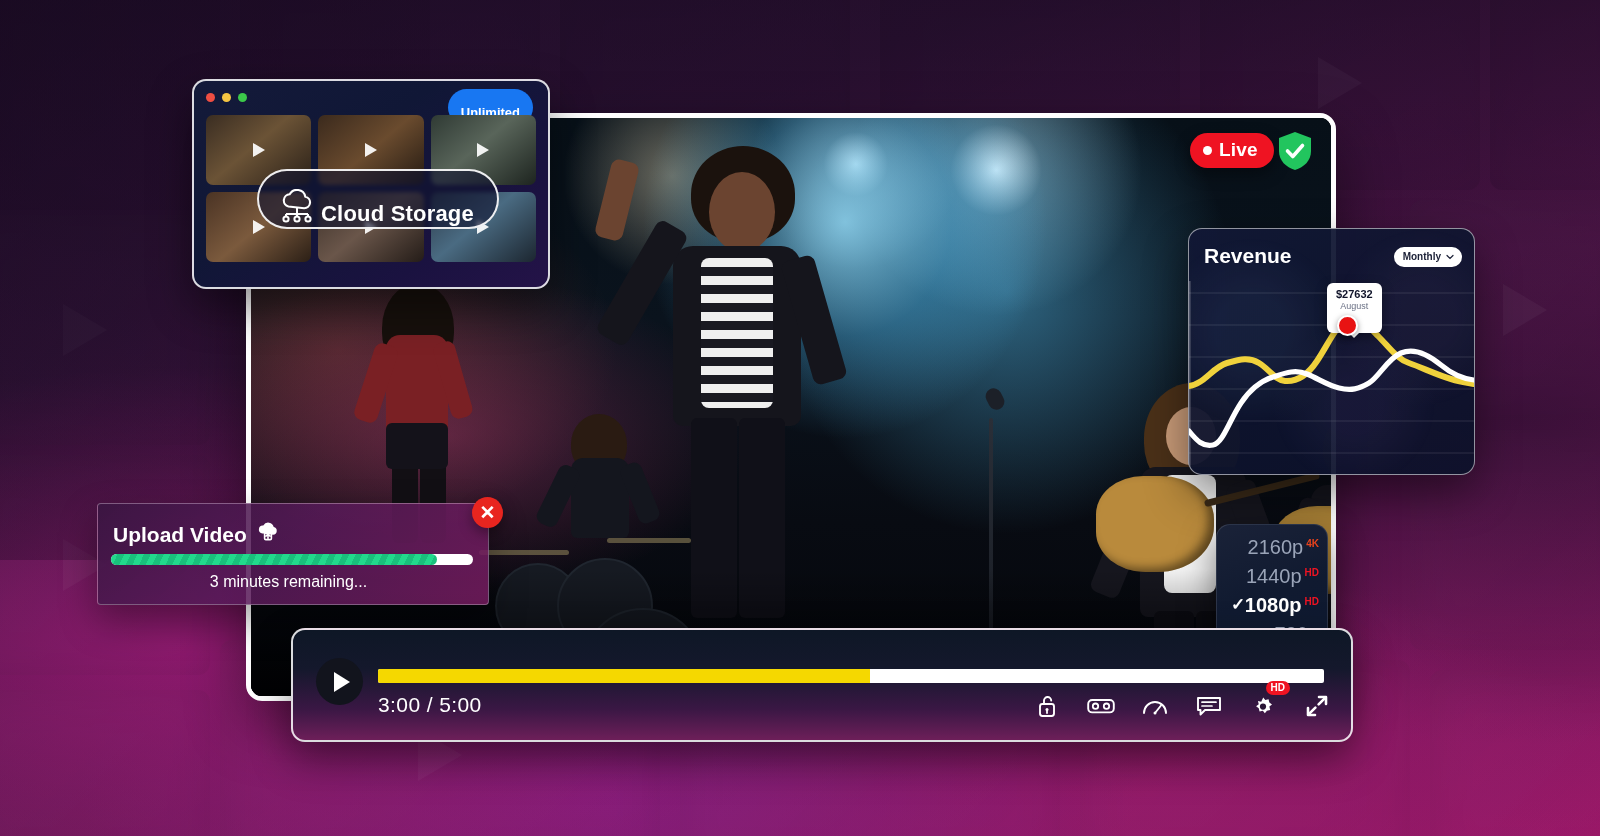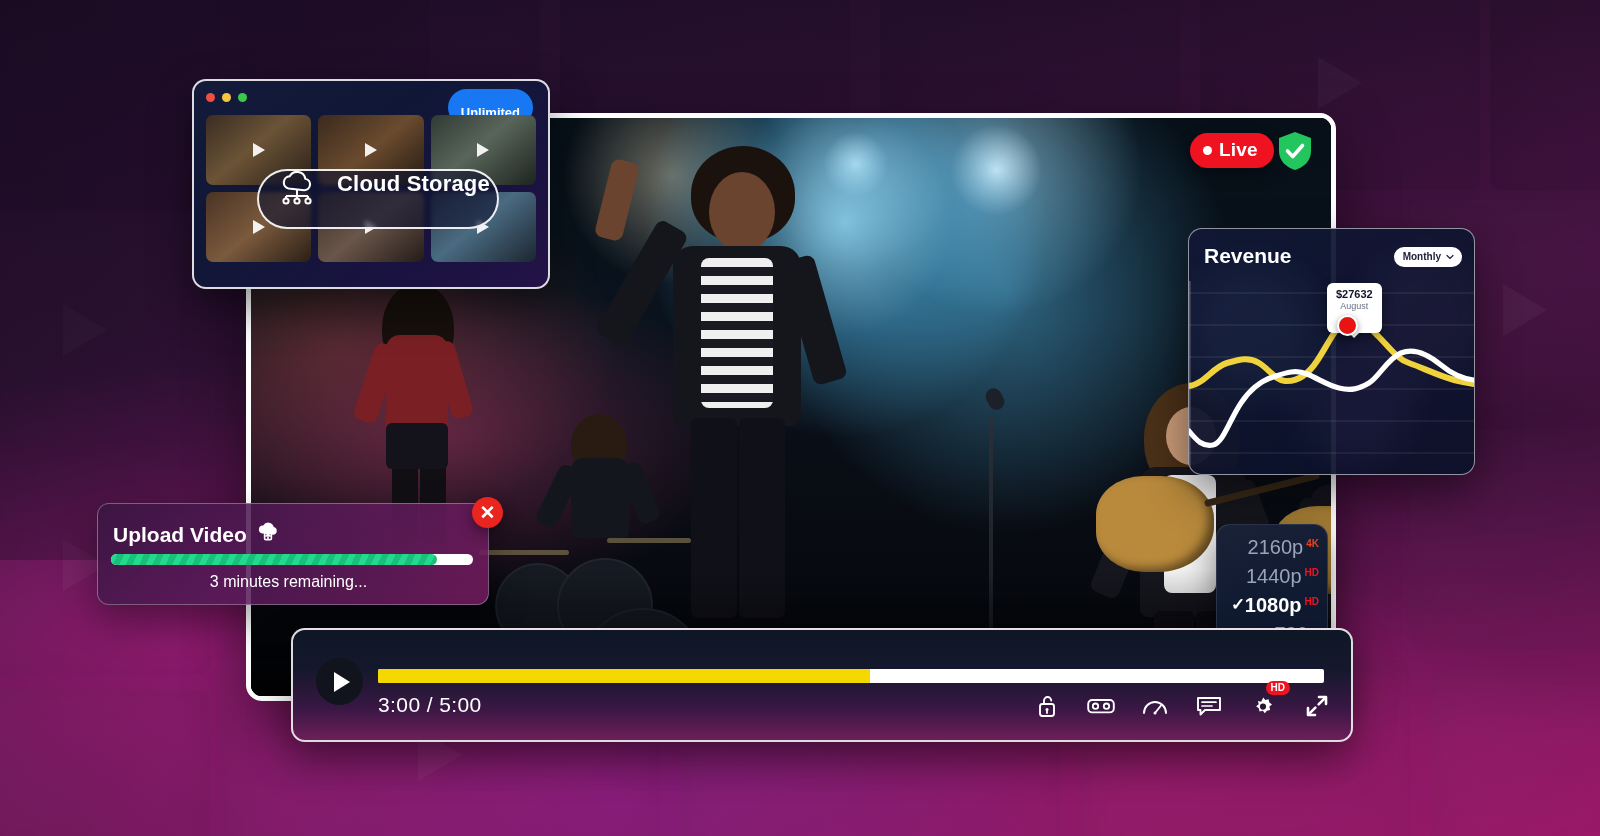--- a/index.html
+++ b/index.html
@@ -134,28 +134,28 @@
   }
   .thumb-grid{position:absolute;left:12px;top:34px;right:12px;display:grid;
     grid-template-columns:repeat(3,1fr);grid-template-rows:70px 70px;gap:7px;}
   .thumb{position:relative;border-radius:7px;overflow:hidden;background:#20232c;}
   .thumb .ptri-sm{position:absolute;left:50%;top:50%;transform:translate(-50%,-50%);
     width:0;height:0;border-style:solid;border-width:7px 0 7px 12px;
     border-color:transparent transparent transparent rgba(255,255,255,.92);}
   .cloud-pill{
     position:absolute;left:63px;top:88px;width:220px;height:56px;border-radius:999px;
     background:rgba(16,20,48,.62);border:2px solid rgba(255,255,255,.92);
-    display:flex;align-items:flex-start;gap:20px;padding-left:18px;
+    display:flex;align-items:flex-end;gap:4px;padding-left:18px;
     backdrop-filter:blur(2px);
   }
   .cloud-pill-label{color:#ffffff;font-size:22px;font-weight:700;letter-spacing:.2px;}
 
   
   .upload-card{
-    position:absolute;left:97px;top:503px;width:390px;height:100px;border-radius:12px;
+    position:absolute;left:97px;top:503px;width:390px;height:100px;border-radius:4px;
     background:linear-gradient(135deg,rgba(58,22,66,.88) 0%,rgba(86,26,88,.86) 45%,rgba(118,28,96,.86) 100%);
     border:1px solid rgba(255,255,255,.30);
     box-shadow:0 16px 36px rgba(0,0,0,.35);overflow:hidden;
   }
   .upload-title{position:absolute;left:15px;top:17px;color:#fff;font-size:21px;font-weight:700;
     display:flex;align-items:center;gap:9px;}
   .progress-track{position:absolute;left:14px;top:552px;width:362px;height:11px;border-radius:6px;background:#ffffff;}
   .progress-fill{height:100%;width:90%;border-radius:6px;
     background:repeating-linear-gradient(115deg,#22d98c 0 6px,#19c07c 6px 12px);}
   .upload-status{position:absolute;left:0;right:9px;top:69px;text-align:center;color:#ffffff;font-size:16px;}

